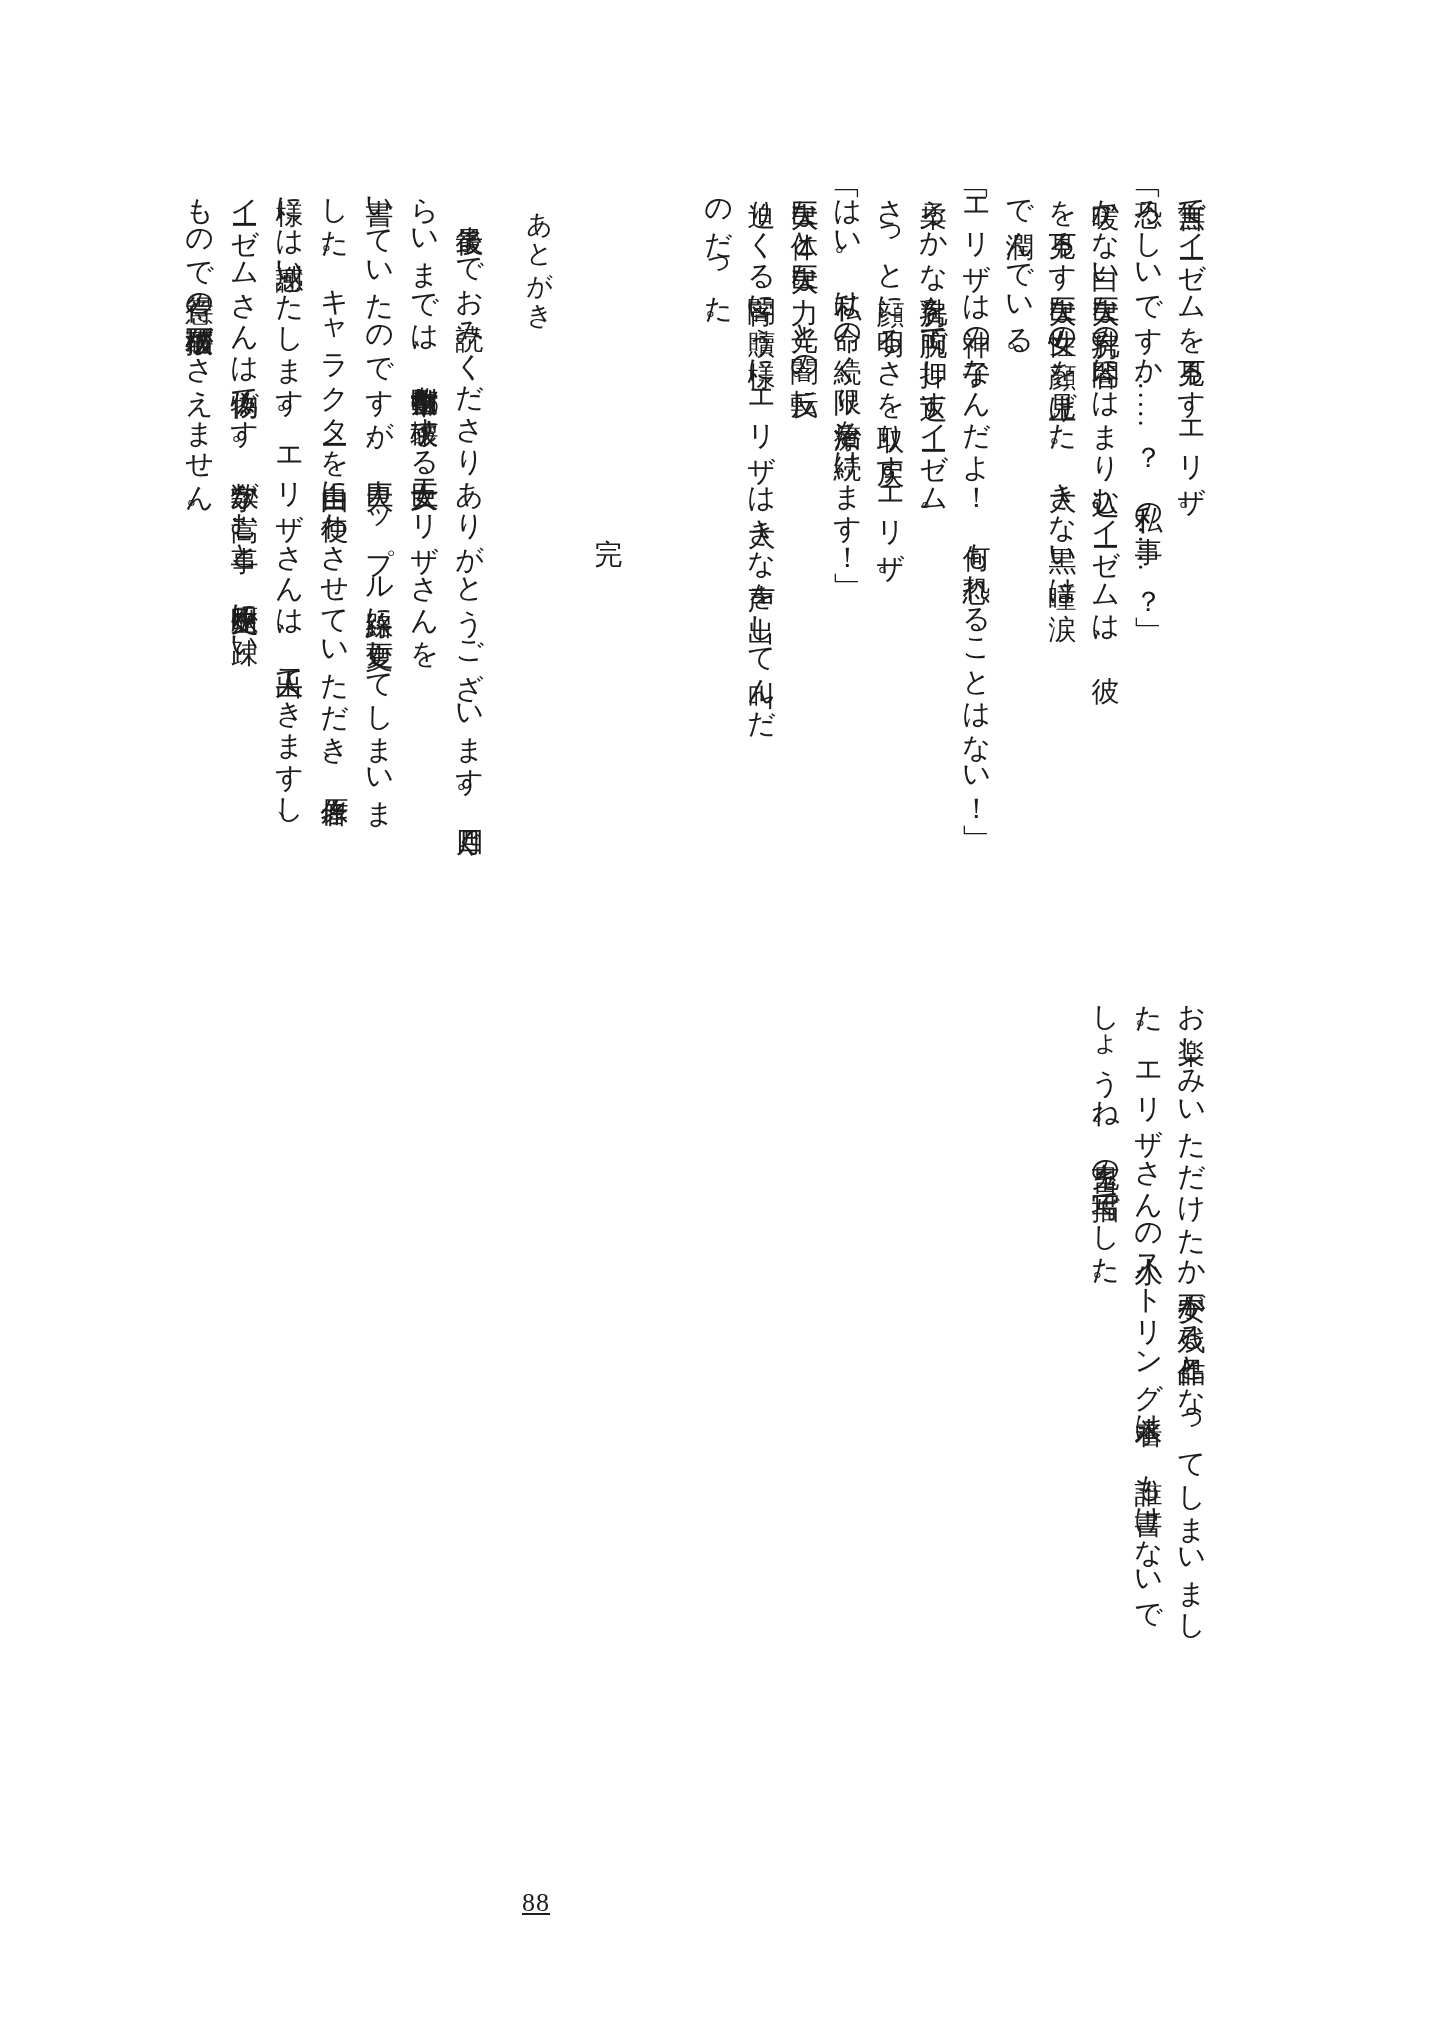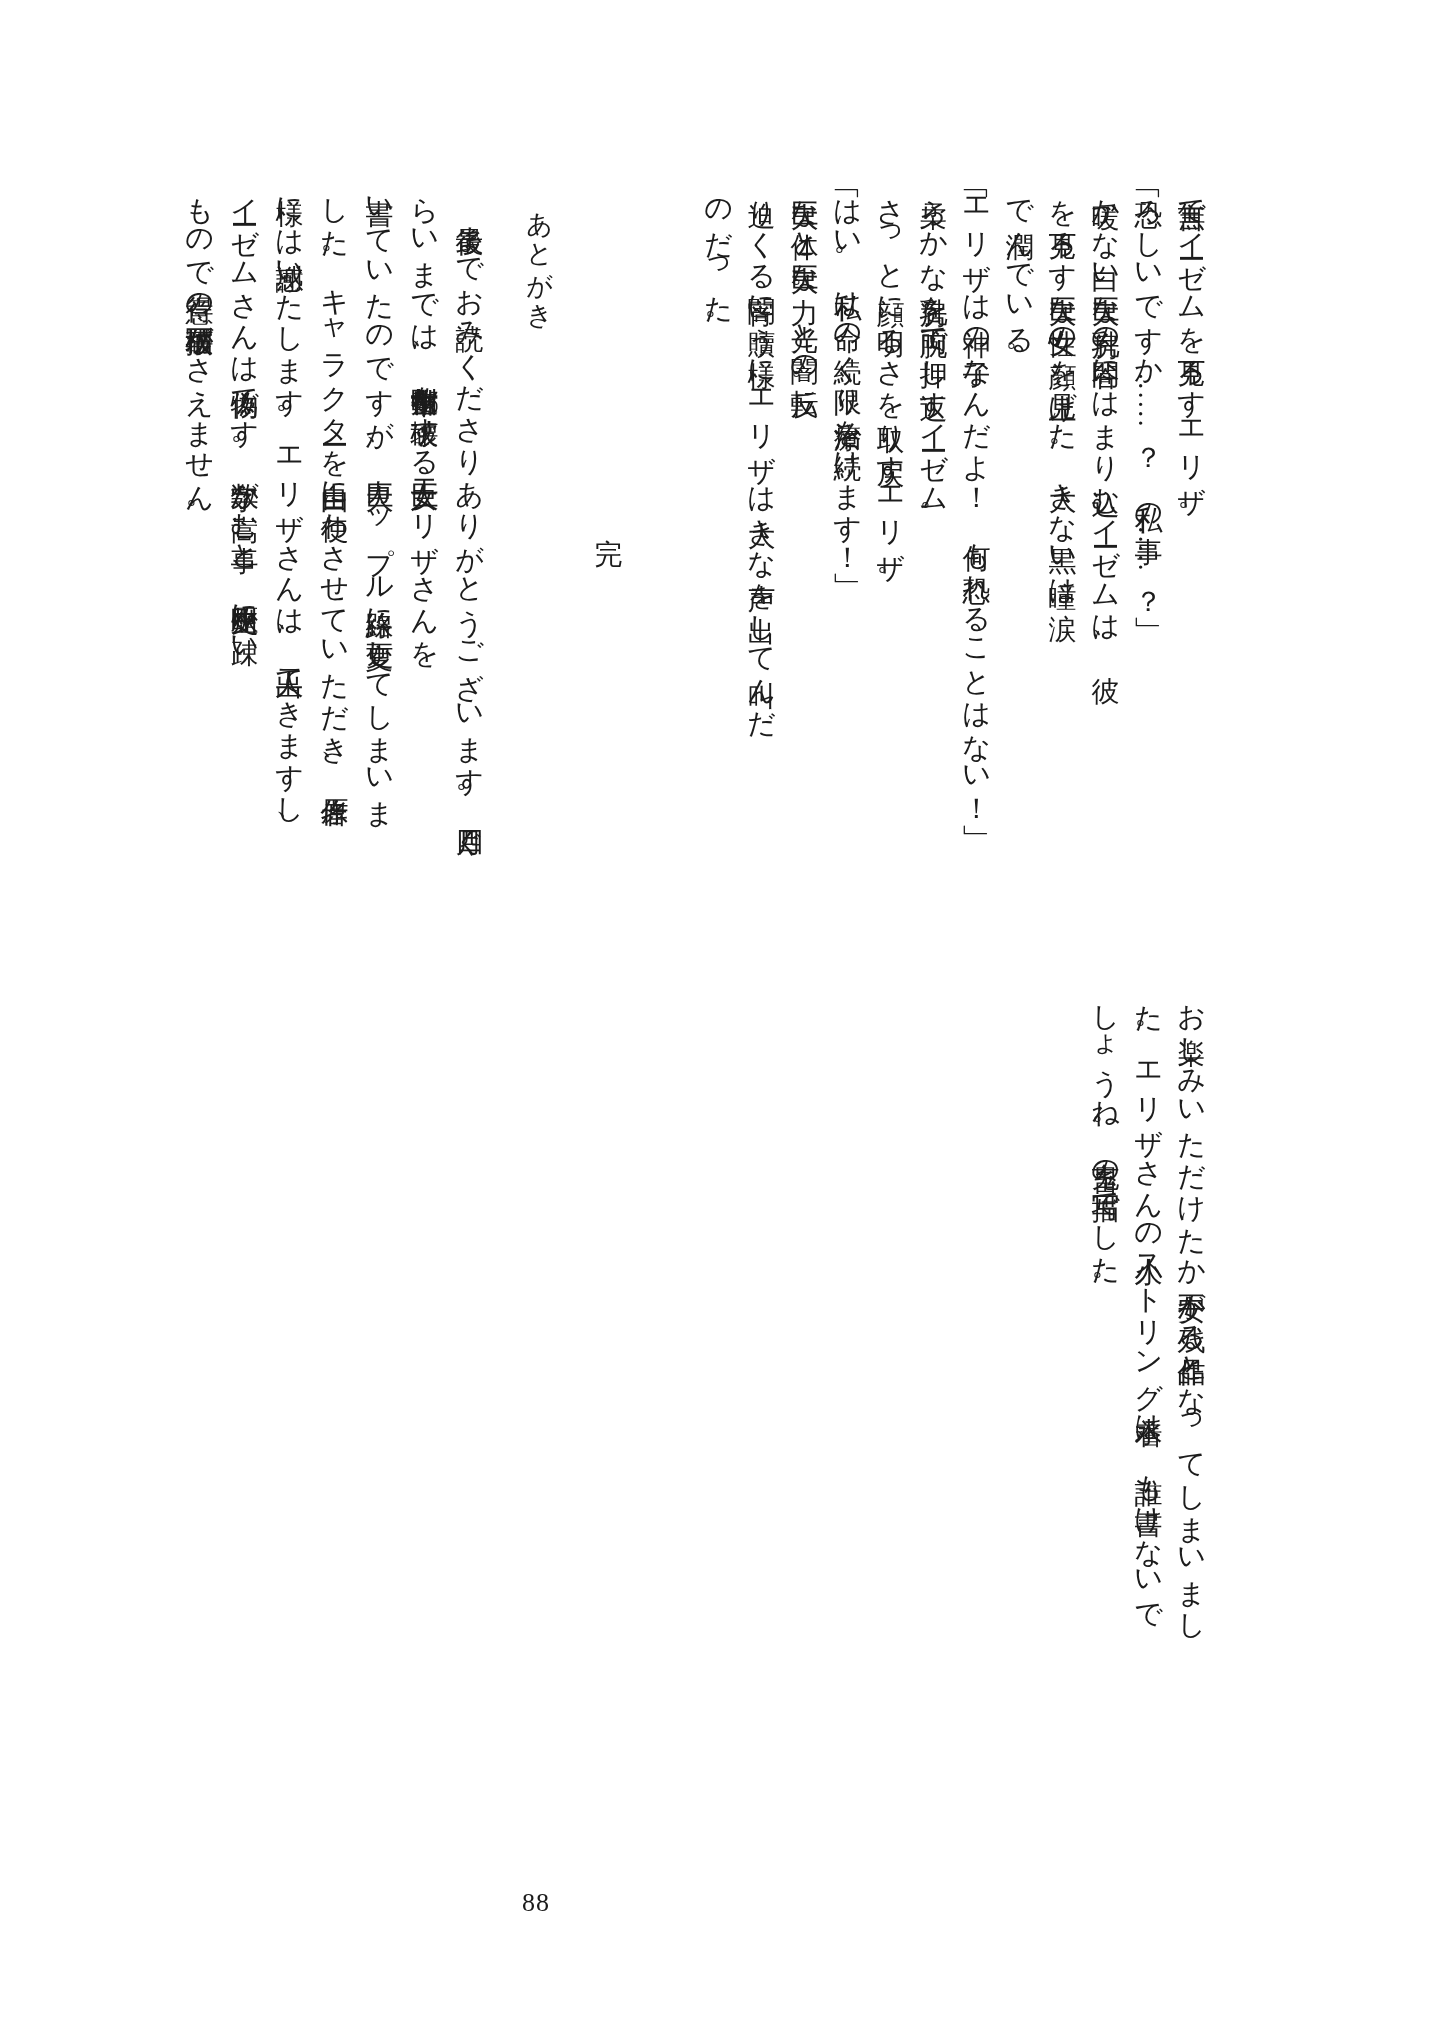--- a/index.html
+++ b/index.html
@@ -55,20 +55,21 @@
     line-height: 43px;
   }
   .page-number {
     position: absolute;
     top: 1888px;
     left: 505px;
     width: 62px;
     text-align: center;
     font-size: 26px;
     letter-spacing: 1px;
+    text-decoration: underline;
   }
 </style>
 </head>
 <body>
 
 <div class="page">
 
   <div class="vtext story-block"><p>無言でイーゼムを見下ろすエリザ。</p><p>「恐ろしいですか……？　私の事……？」</p><p>暖かな白い巨大な乳房の谷間にはまり込むイーゼムは、彼</p><p>を見下ろす巨大な女性の顔を見上げた。大きな黒い瞳は涙</p><p>で潤んでいる。</p><p>「エリザは神の子なんだよ！　何も恐れることはない！」</p><p>柔らかな乳房を両腕で押し返すイーゼム。</p><p>さっと顔に明るさを取り戻すエリザ。</p><p>「はい。私は命の続く限り治療を続けます！」</p><p>巨大な体と巨大な力。光と闇の反転。</p><p>迫りくる宵闇に贖う様にエリザは大きな声を出して叫んだ</p><p>のだった。</p></div>
 
   <div class="vtext end-mark">完</div>

